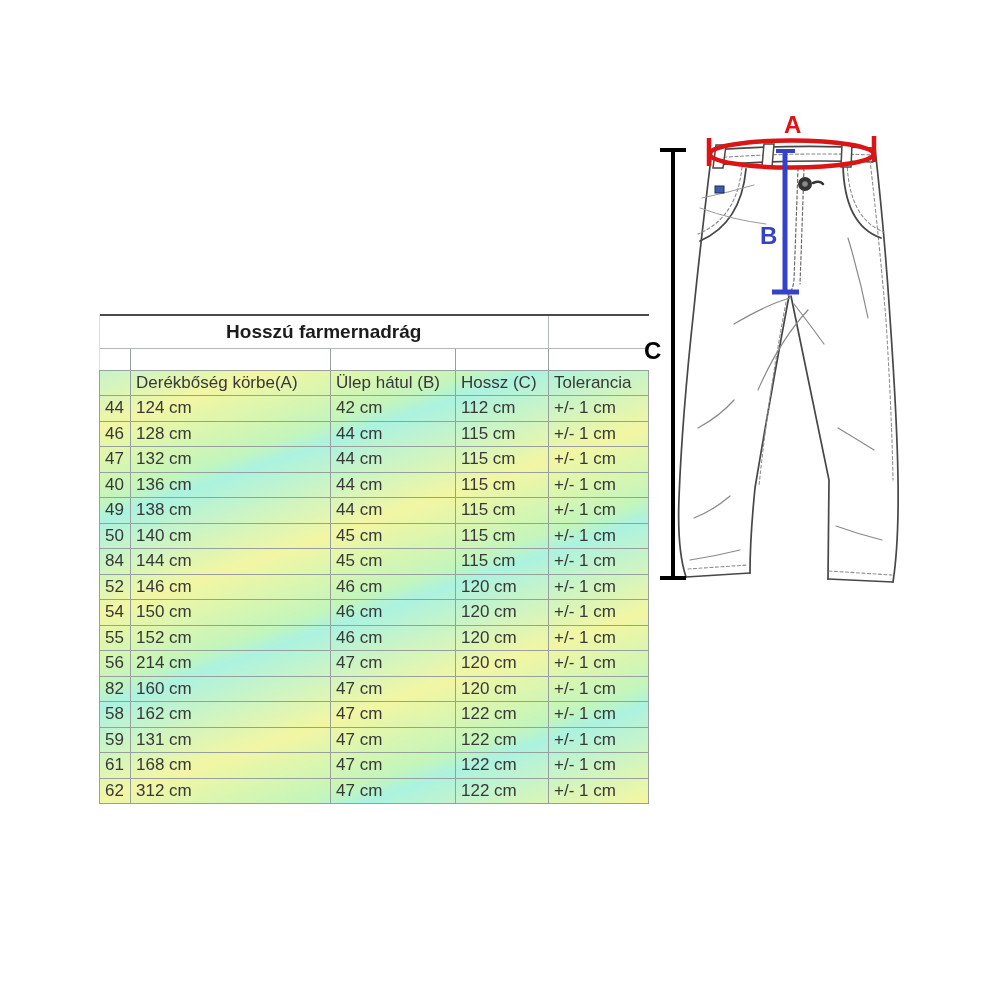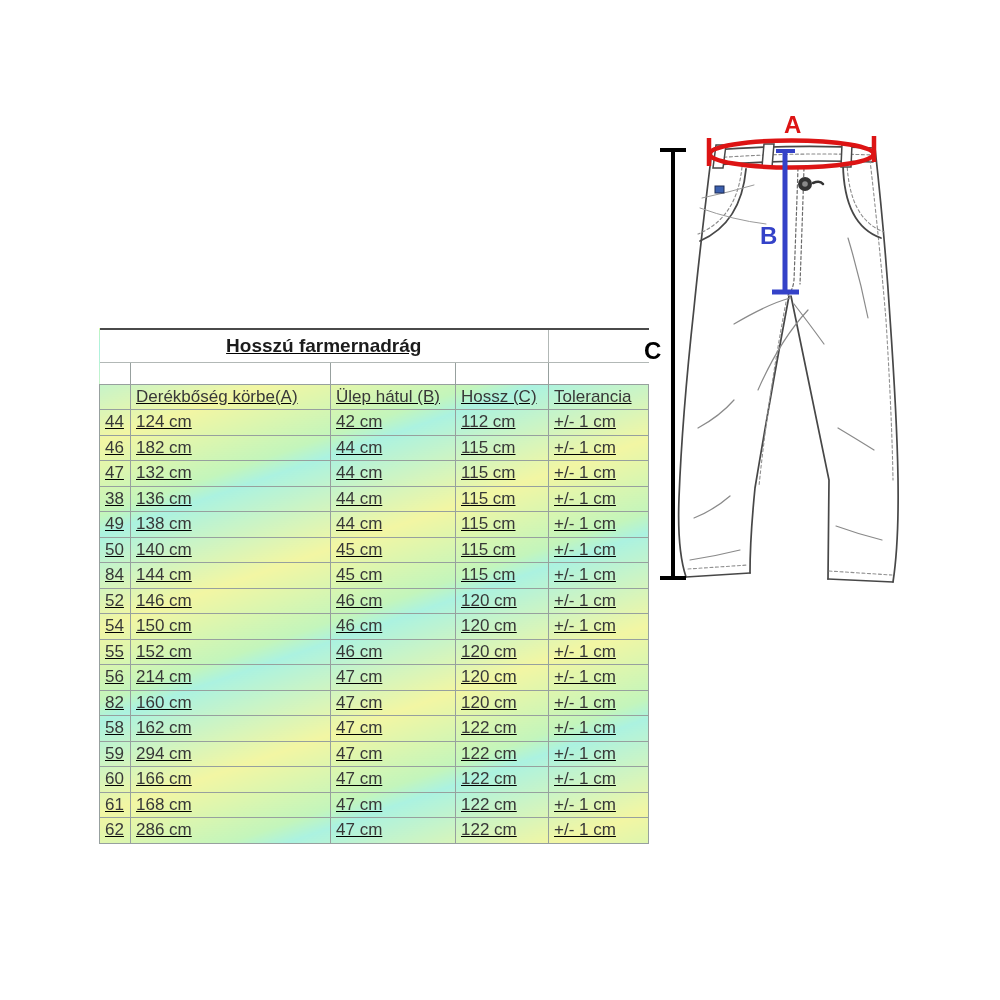--- a/index.html
+++ b/index.html
@@ -3,25 +3,24 @@
 <meta charset="utf-8">
 <style>
   html,body{margin:0;padding:0;background:#fff;}
   #canvas{
     position:relative;width:1000px;height:1000px;background:#ffffff;
     font-family:"Liberation Sans", sans-serif;overflow:hidden;
   }
 
   
   table.size-chart{
-    position:absolute;left:99px;top:328px;width:549px;
+    position:absolute;left:99px;top:314px;width:549px;
     border-collapse:collapse;table-layout:fixed;
     background:repeating-linear-gradient(161deg,
       #c3f5bb 0px,#abf2e0 19px,#f2f6a3 107px,#c3f5bb 176px);
-    text-decoration:underline;
   }
   table.size-chart td,table.size-chart th{
     border:1px solid #97a09e;
     font-size:17px;line-height:1.05;color:#383838;
     font-weight:normal;text-align:left;
     padding:0 0 0 5px;overflow:hidden;white-space:nowrap;
   }
   tr.title-row td{
     background:#ffffff;border-top:2px solid #4a4a4a;
     border-left:none;border-right:none;border-bottom:1px solid #b2b8b6;
@@ -82,34 +81,34 @@
     <tbody>
         <tr class="data-row">
       <td class="size-cell">44</td>
       <td>124 cm</td>
       <td>42 cm</td>
       <td>112 cm</td>
       <td>+/- 1 cm</td>
     </tr>
         <tr class="data-row">
       <td class="size-cell">46</td>
-      <td>182 cm</td>
+      <td>128 cm</td>
       <td>44 cm</td>
       <td>115 cm</td>
       <td>+/- 1 cm</td>
     </tr>
         <tr class="data-row">
       <td class="size-cell">47</td>
       <td>132 cm</td>
       <td>44 cm</td>
       <td>115 cm</td>
       <td>+/- 1 cm</td>
     </tr>
         <tr class="data-row">
-      <td class="size-cell">38</td>
+      <td class="size-cell">40</td>
       <td>136 cm</td>
       <td>44 cm</td>
       <td>115 cm</td>
       <td>+/- 1 cm</td>
     </tr>
         <tr class="data-row">
       <td class="size-cell">49</td>
       <td>138 cm</td>
       <td>44 cm</td>
       <td>115 cm</td>
@@ -166,42 +165,35 @@
     </tr>
         <tr class="data-row">
       <td class="size-cell">58</td>
       <td>162 cm</td>
       <td>47 cm</td>
       <td>122 cm</td>
       <td>+/- 1 cm</td>
     </tr>
         <tr class="data-row">
       <td class="size-cell">59</td>
-      <td>294 cm</td>
-      <td>47 cm</td>
-      <td>122 cm</td>
-      <td>+/- 1 cm</td>
-    </tr>
-        <tr class="data-row">
-      <td class="size-cell">60</td>
-      <td>166 cm</td>
+      <td>131 cm</td>
       <td>47 cm</td>
       <td>122 cm</td>
       <td>+/- 1 cm</td>
     </tr>
         <tr class="data-row">
       <td class="size-cell">61</td>
       <td>168 cm</td>
       <td>47 cm</td>
       <td>122 cm</td>
       <td>+/- 1 cm</td>
     </tr>
         <tr class="data-row">
       <td class="size-cell">62</td>
-      <td>286 cm</td>
+      <td>312 cm</td>
       <td>47 cm</td>
       <td>122 cm</td>
       <td>+/- 1 cm</td>
     </tr>
       </tbody>
   </table>
 
   <svg id="jeans" width="334" height="500" viewBox="0 0 334 500">
 
     <g fill="none" stroke="#474747" stroke-width="1.7" stroke-linecap="round">

